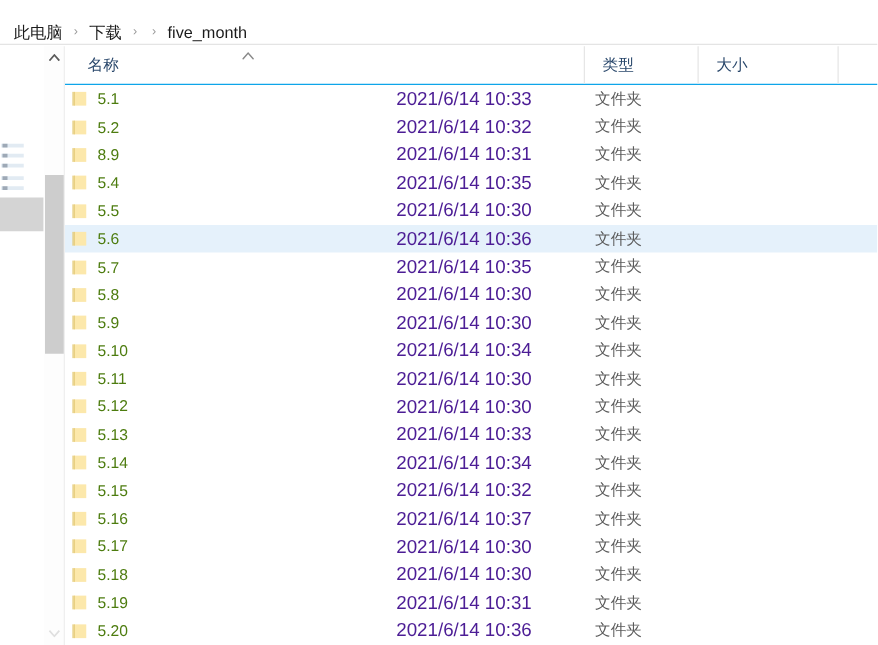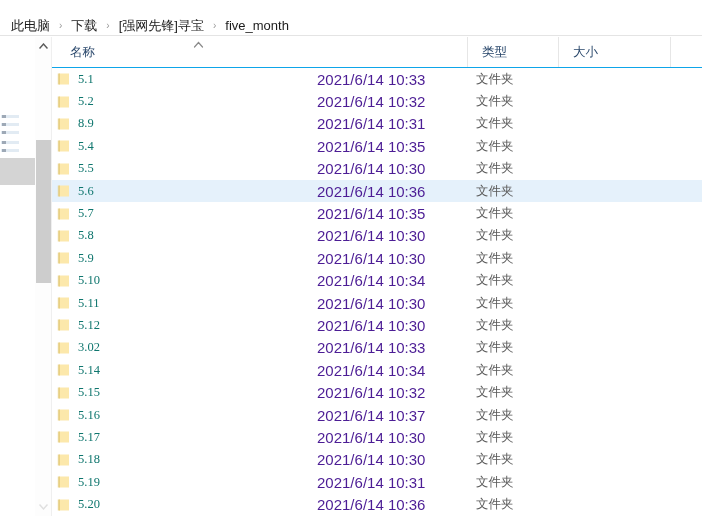--- a/index.html
+++ b/index.html
@@ -181,22 +181,21 @@
   }
   .folder-icon {
     width: 13px;
     height: 14px;
     margin-right: 8px;
     flex: none;
     display: block;
   }
   .name-text {
     font-size: 12.5px;
-    color: #0f766e;
-    font-family: Liberation Serif, serif;
+    color: #4d7c0f;
   }
   .cell-date {
     position: absolute;
     left: 265px;
     font-size: 15px;
     color: #4c1d95;
     white-space: nowrap;
   }
   .cell-type {
     position: absolute;
@@ -215,21 +214,20 @@
 </style>
 </head>
 <body>
 
 <div id="address-bar">
   <div id="breadcrumb" style="display:flex;align-items:center;">
       <span class="crumb">此电脑</span>
       <span class="crumb-sep">›</span>
       <span class="crumb">下载</span>
       <span class="crumb-sep">›</span>
-      <span class="crumb">[强网先锋]寻宝</span>
       <span class="crumb-sep">›</span>
       <span class="crumb">five_month</span>
     </div>
 </div>
 
 <div id="nav-pane">
   <div class="nav-ghost-row" style="top:78px;"></div>
   <div class="nav-ghost-dot" style="top:78px;"></div>
   <div class="nav-ghost-row" style="top:86px;"></div>
   <div class="nav-ghost-dot" style="top:86px;"></div>
@@ -419,21 +417,21 @@
       <div class="cell-date">2021/6/14 10:30</div>
       <div class="cell-type">文件夹</div>
       <div class="cell-size"></div>
     </div>
     <div class="file-row">
       <div class="cell-name">
         <svg class="folder-icon" viewBox="0 0 13 14">
           <rect x="2" y="1.5" width="10" height="11" fill="#fce8ab"></rect>
           <rect x="0.8" y="1.5" width="2.2" height="11" fill="#e3c873" opacity="0.75"></rect>
         </svg>
-        <span class="name-text">3.02</span>
+        <span class="name-text">5.13</span>
       </div>
       <div class="cell-date">2021/6/14 10:33</div>
       <div class="cell-type">文件夹</div>
       <div class="cell-size"></div>
     </div>
     <div class="file-row">
       <div class="cell-name">
         <svg class="folder-icon" viewBox="0 0 13 14">
           <rect x="2" y="1.5" width="10" height="11" fill="#fce8ab"></rect>
           <rect x="0.8" y="1.5" width="2.2" height="11" fill="#e3c873" opacity="0.75"></rect>

